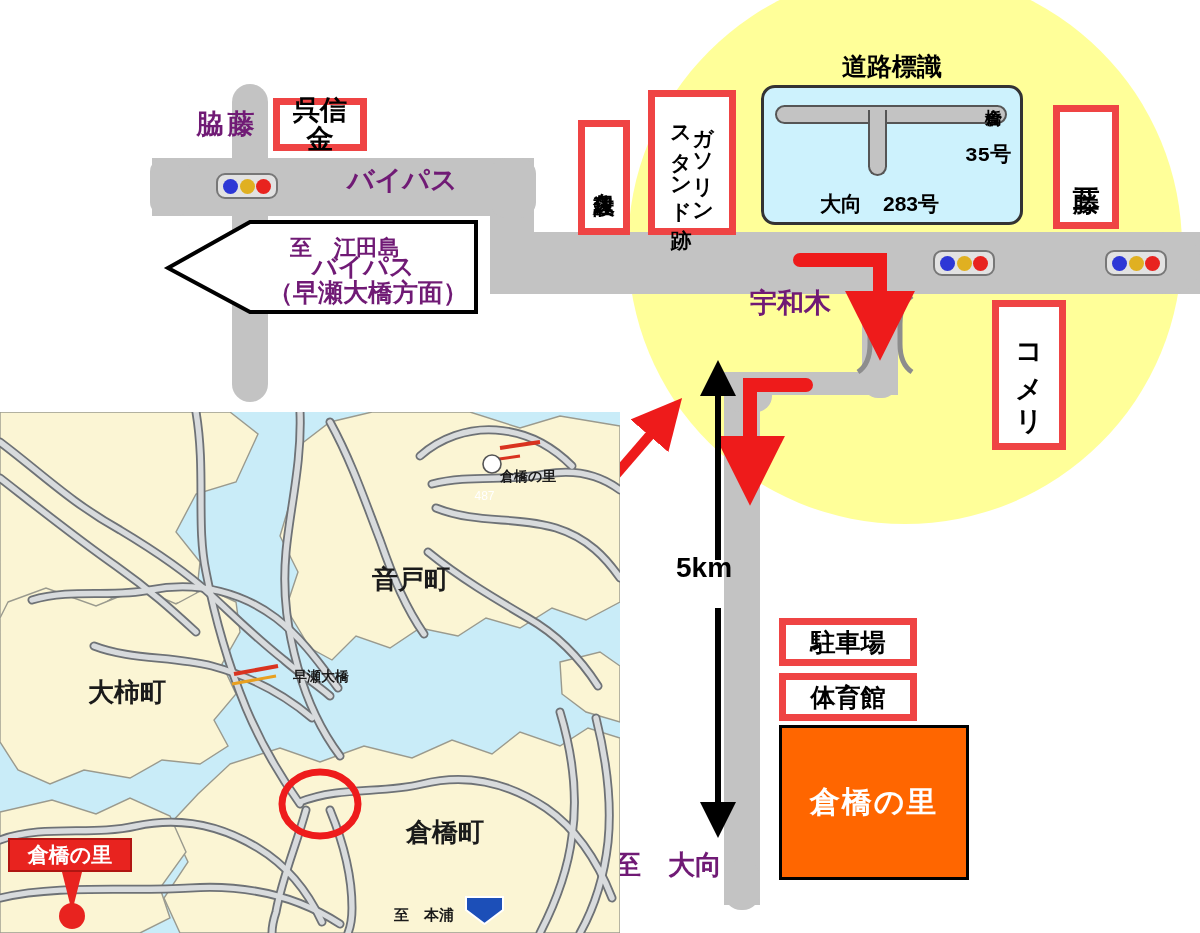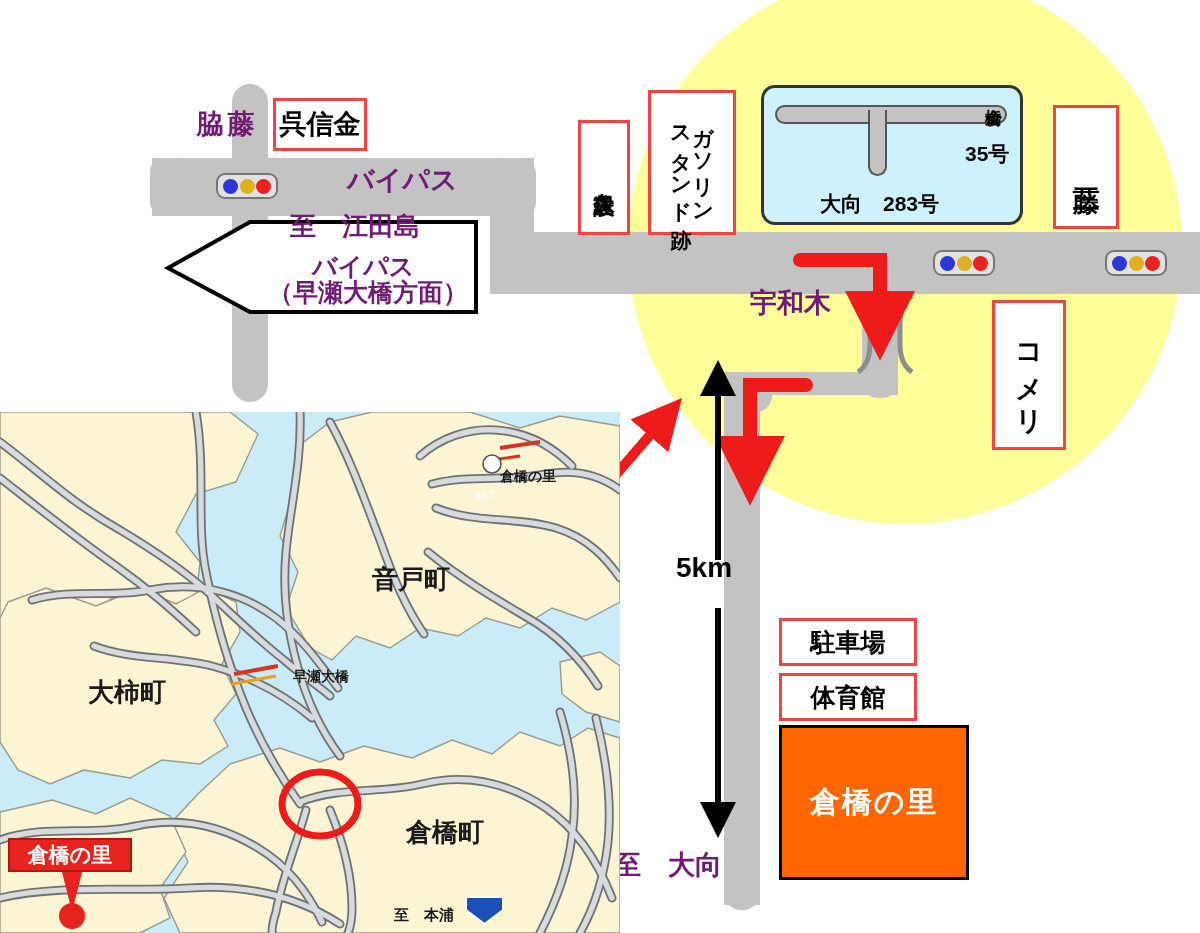--- a/index.html
+++ b/index.html
@@ -22,21 +22,21 @@
     background: #ffffff;
   }
   .layer { position: absolute; left: 0; top: 0; width: 1200px; height: 933px; }
   svg.layer { overflow: visible; }
 
   
   .lbl-box {
     position: absolute;
     box-sizing: border-box;
     background: #ffffff;
-    border: 3px solid #ef4444;
+    border: 7px solid #ef4444;
     display: flex;
     align-items: center;
     justify-content: center;
     text-align: center;
     color: #000000;
     font-weight: bold;
     line-height: 1.05;
   }
   .vert {
     writing-mode: vertical-rl;
@@ -112,21 +112,21 @@
   #sign-label-kurahashi {
     position: absolute;
     left: 985px; top: 95px;
     font-size: 17px; font-weight: bold; color: #000;
     writing-mode: vertical-rl; text-orientation: upright;
     line-height: 1;
   }
   #sign-label-35 {
     position: absolute;
     left: 965px; top: 140px;
-    font-size: 21px; font-weight: bold; color: #000;
+    font-size: 21px; font-weight: bold; color: #000; font-family: Liberation Mono, monospace;
   }
   #sign-label-283 {
     position: absolute;
     left: 820px; top: 190px;
     font-size: 21px; font-weight: bold; color: #000;
     white-space: pre;
   }
 
   
   #inset-map {
@@ -263,21 +263,21 @@
   </div>
   <div class="signal" style="left:1105px; top:250px;">
     <i class="sig-b"></i>
     <i class="sig-y"></i>
     <i class="sig-r"></i>
   </div>
 
   <svg class="layer">
     <polygon points="250,222 476,222 476,312 250,312 168,268" fill="#ffffff" stroke="#000000" stroke-width="4"></polygon>
   </svg>
-  <div class="plain-text" style="left:290px; top:212px; font-size:26px;">至　江田島</div>
+  <div class="plain-text" style="left:290px; top:235px; font-size:22px;">至　江田島</div>
   <div class="plain-text" style="left:312px; top:252px; font-size:25px;">バイパス</div>
   <div class="plain-text" style="left:268px; top:278px; font-size:25px;">（早瀬大橋方面）</div>
 
   <div class="plain-text vert" style="left:194px; top:88px; font-size:27px;">藤
 脇</div>
 
   <div class="plain-text" style="left:347px; top:165px; font-size:27px;">バイパス</div>
 
   <div class="plain-text" style="left:750px; top:288px; font-size:27px;">宇和木</div>
 
@@ -293,20 +293,21 @@
   <div class="lbl-box vert" style="left:1053px; top:105px; width:66px; height:124px; font-size:27px;">藤三</div>
 
   <div class="lbl-box vert" style="left:992px; top:300px; width:74px; height:150px; font-size:27px;">コメリ</div>
 
   <div class="lbl-box" style="left:779px; top:673px; width:138px; height:48px; font-size:25px;">体育館</div>
 
   <div class="lbl-box" style="left:779px; top:618px; width:138px; height:48px; font-size:25px;">駐車場</div>
 
   <div id="dest-box">倉橋の里</div>
 
+  <div id="roadsign-title">道路標識</div>
   <div id="roadsign-panel"></div>
   <div class="sign-road" id="sign-road-h"></div>
   <div class="sign-road" id="sign-road-v"></div>
   <div id="sign-label-kurahashi">倉橋</div>
   <div id="sign-label-35">35号</div>
   <div id="sign-label-283">大向　283号</div>
 
   <div id="inset-map">
     <svg width="620" height="521" viewBox="0 0 620 521">
 

